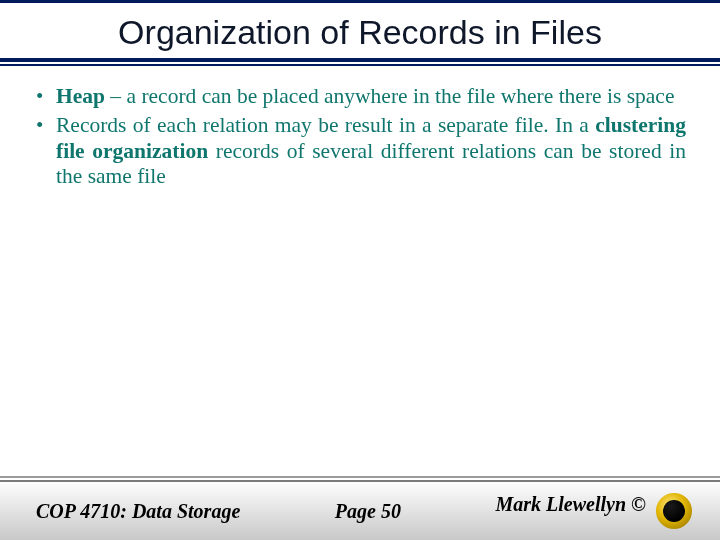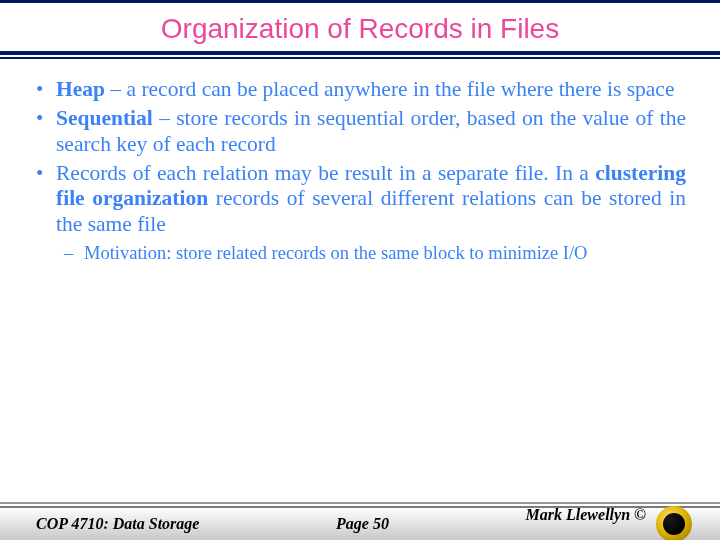--- a/index.html
+++ b/index.html
@@ -15,30 +15,30 @@
     position: relative;
   }
   .title-area::after {
     content: "";
     position: absolute;
     left: 0; right: 0; bottom: -8px; height: 2px;
     background: #001a5c;
   }
   .title {
     font-family: Arial, Helvetica, sans-serif;
-    font-size: 28px;
-    color: #ec4899;
+    font-size: 34px;
+    color: #0f172a;
     text-align: center;
     font-weight: 400;
   }
   .body {
     flex: 1;
     padding: 22px 34px 10px 34px;
     font-size: 21.5px;
-    color: #3b82f6;
+    color: #0f766e;
     line-height: 1.18;
   }
   ul.top { list-style: none; }
   ul.top > li {
     position: relative;
     padding-left: 22px;
     margin-bottom: 4px;
     text-align: justify;
   }
   ul.top > li::before {
@@ -54,29 +54,29 @@
     font-size: 18.5px;
     text-align: justify;
   }
   ul.sub > li::before {
     content: "–";
     position: absolute;
     left: 8px; top: 0;
   }
   .bold { font-weight: bold; }
   .footer {
-    height: 34px;
+    height: 60px;
     background: linear-gradient(to bottom, #fdfdfd 0%, #e8e8e8 40%, #c8c8c8 100%);
     border-top: 2px solid #7a7a7a;
     display: flex;
     align-items: center;
     justify-content: space-between;
     padding: 0 28px 0 36px;
     font-family: Georgia, 'Times New Roman', serif;
-    font-size: 16px;
+    font-size: 20px;
     font-style: italic;
     font-weight: bold;
     position: relative;
   }
   .footer::before {
     content: "";
     position: absolute;
     left: 0; right: 0; top: -6px; height: 2px;
     background: #9a9a9a;
   }
@@ -103,29 +103,21 @@
   <div class="title-area">
     <h1 class="title">Organization of Records in Files</h1>
   </div>
 
   <div class="body">
     <ul class="top">
       <li>
         <span class="bold">Heap</span><span> – a record can be placed anywhere in the file where there is space</span>
       </li>
       <li>
-        <span class="bold">Sequential</span><span> – store records in sequential order, based on the value of the search key of each record</span>
-      </li>
-      <li>
         <span>Records of each relation may be result in a separate file. In a </span><span class="bold">clustering file organization</span><span> records of several different relations can be stored in the same file</span>
-        <ul class="sub">
-          <li>
-            <span>Motivation: store related records on the same block to minimize I/O</span>
-          </li>
-        </ul>
       </li>
     </ul>
   </div>
 
   <div class="footer">
     <div class="footer-left">COP 4710: Data Storage</div>
     <div class="footer-center">Page 50</div>
     <div class="footer-right">
       <span class="footer-right-text">Mark Llewellyn ©</span>
       <span class="logo">

